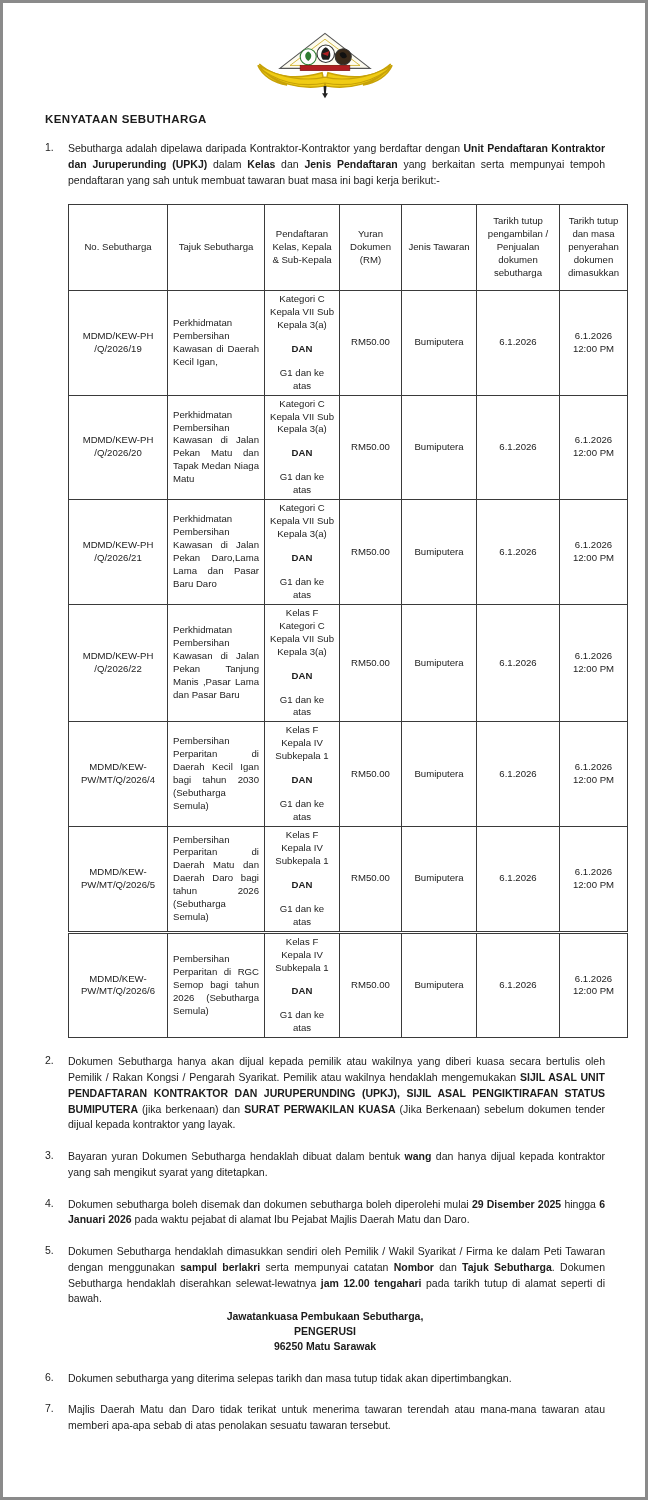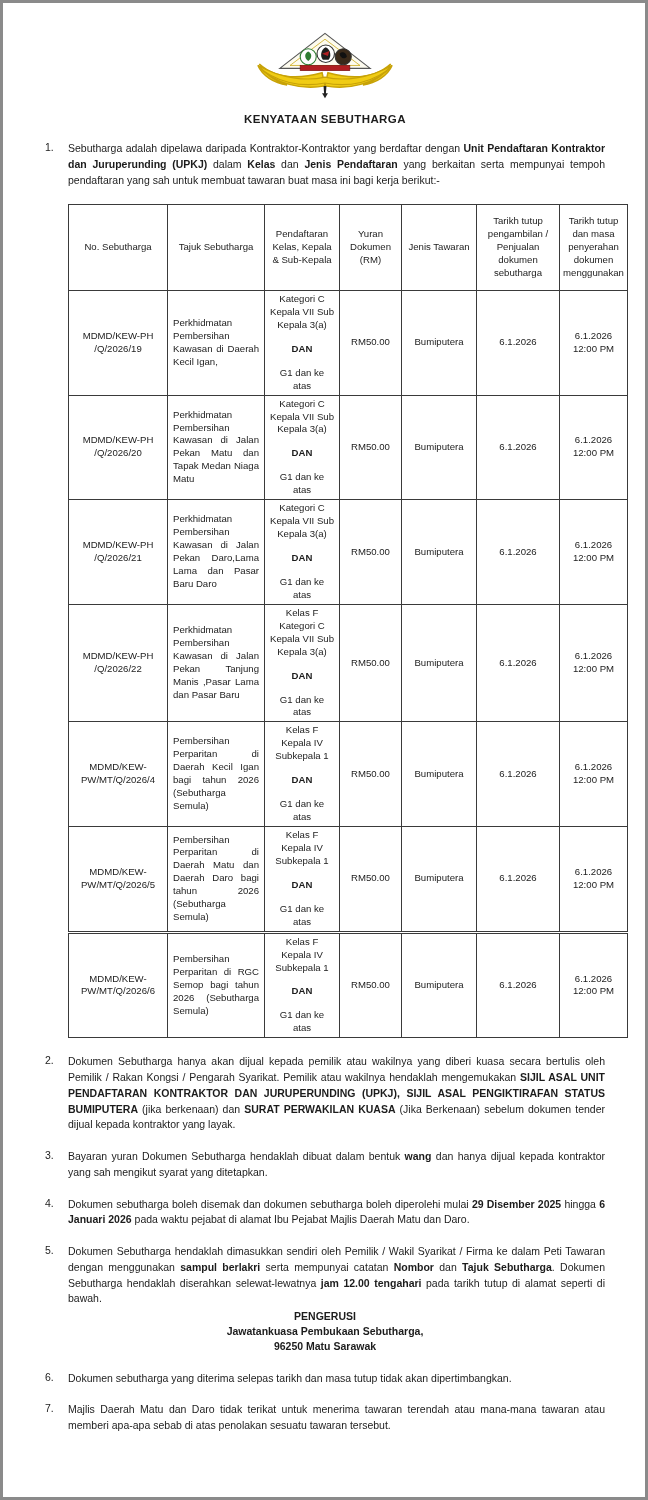--- a/index.html
+++ b/index.html
@@ -5,21 +5,21 @@
   html,body{margin:0;padding:0;background:#fff;}
   body{
     width:648px;min-height:1500px;position:relative;
     font-family:"Liberation Sans","DejaVu Sans",sans-serif;
     color:#1c1c1c;box-sizing:border-box;
     border:3px solid #8a8a8a;
   }
   .page{padding:24px 40px 20px 42px;box-sizing:border-box;}
   .crest-wrap{text-align:center;margin-top:2px;}
   .doc-title{
-    text-align:center;font-weight:bold;font-size:11.5px;
+    text-align:left;font-weight:bold;font-size:11.5px;
     letter-spacing:.4px;margin-top:10px;
   }
   .num-item{display:flex;margin-top:16px;}
   .num-item .num{width:23px;flex:0 0 23px;font-size:10.5px;}
   .num-item .ptext{flex:1;font-size:10.5px;line-height:1.5;text-align:justify;}
   .ptext b{font-weight:bold;}
   table.tender{
     border-collapse:collapse;margin:16px 0 0 23px;
     width:522px;table-layout:fixed;font-size:9.6px;
   }
@@ -83,21 +83,21 @@
 
   <table class="tender">
     <thead>
       <tr>
         <th class="c-no">No. Sebutharga</th>
         <th class="c-tajuk">Tajuk Sebutharga</th>
         <th class="c-pend">Pendaftaran Kelas, Kepala &amp; Sub-Kepala</th>
         <th class="c-yuran">Yuran Dokumen (RM)</th>
         <th class="c-jenis">Jenis Tawaran</th>
         <th class="c-tutup">Tarikh tutup pengambilan / Penjualan dokumen sebutharga</th>
-        <th class="c-masa">Tarikh tutup dan masa penyerahan dokumen menggunakan</th>
+        <th class="c-masa">Tarikh tutup dan masa penyerahan dokumen dimasukkan</th>
       </tr>
     </thead>
     <tbody>
         <tr>
           <td class="c-no">
             <div>MDMD/KEW-PH</div>
             <div>/Q/2026/19</div>
           </td>
           <td class="c-tajuk">Perkhidmatan Pembersihan Kawasan di Daerah Kecil Igan,</td>
           <td class="c-pend">
@@ -168,21 +168,21 @@
           <td class="c-masa">
             <div>6.1.2026</div>
             <div class="gap2">12:00 PM</div>
           </td>
         </tr>
         <tr>
           <td class="c-no">
             <div>MDMD/KEW-</div>
             <div>PW/MT/Q/2026/4</div>
           </td>
-          <td class="c-tajuk">Pembersihan Perparitan di Daerah Kecil Igan bagi tahun 2026 (Sebutharga Semula)</td>
+          <td class="c-tajuk">Pembersihan Perparitan di Daerah Kecil Igan bagi tahun 2030 (Sebutharga Semula)</td>
           <td class="c-pend">
             <div>Kelas F Kepala IV Subkepala 1</div>
             <div class="bold gap">DAN</div>
             <div class="gap">G1 dan ke atas</div>
           </td>
           <td class="c-yuran">RM50.00</td>
           <td class="c-jenis">Bumiputera</td>
           <td class="c-tutup">6.1.2026</td>
           <td class="c-masa">
             <div>6.1.2026</div>
@@ -241,22 +241,22 @@
   <div class="num-item">
     <span class="num">4.</span>
     <span class="ptext"><span>Dokumen sebutharga boleh disemak dan dokumen sebutharga boleh diperolehi mulai </span><b>29 Disember 2025</b><span> hingga </span><b>6 Januari 2026</b><span> pada waktu pejabat di alamat Ibu Pejabat Majlis Daerah Matu dan Daro.</span></span>
   </div>
 
   <div class="num-item">
     <span class="num">5.</span>
     <span class="ptext"><span>Dokumen Sebutharga hendaklah dimasukkan sendiri oleh Pemilik / Wakil Syarikat / Firma ke dalam  Peti Tawaran dengan menggunakan </span><b>sampul berlakri</b><span> serta mempunyai catatan </span><b>Nombor</b><span> dan </span><b>Tajuk Sebutharga</b><span>. Dokumen Sebutharga hendaklah diserahkan selewat-lewatnya </span><b>jam 12.00 tengahari</b><span> pada tarikh tutup di alamat seperti di bawah.</span></span>
   </div>
   <div class="pengerusi">
+    <div>Jawatankuasa Pembukaan Sebutharga,</div>
     <div>PENGERUSI</div>
-    <div>Jawatankuasa Pembukaan Sebutharga,</div>
     <div>96250 Matu Sarawak</div>
   </div>
 
   <div class="num-item">
     <span class="num">6.</span>
     <span class="ptext"><span>Dokumen sebutharga yang diterima selepas tarikh dan masa tutup tidak akan dipertimbangkan.</span></span>
   </div>
   <div class="num-item">
     <span class="num">7.</span>
     <span class="ptext"><span>Majlis Daerah Matu dan Daro tidak terikat untuk menerima tawaran terendah atau mana-mana tawaran atau memberi apa-apa sebab di atas penolakan sesuatu tawaran tersebut.</span></span>

